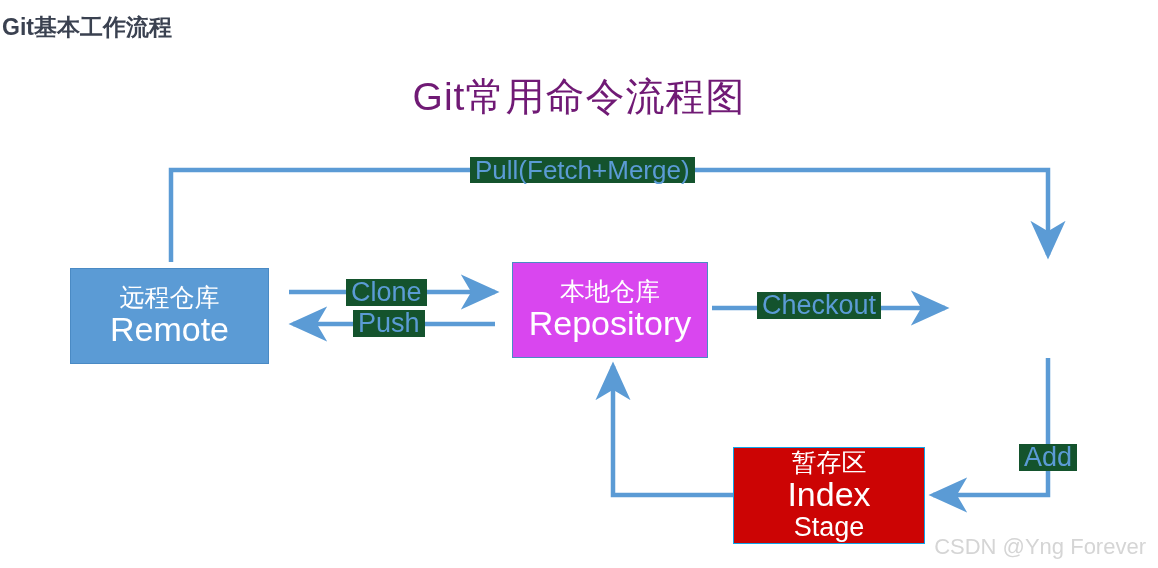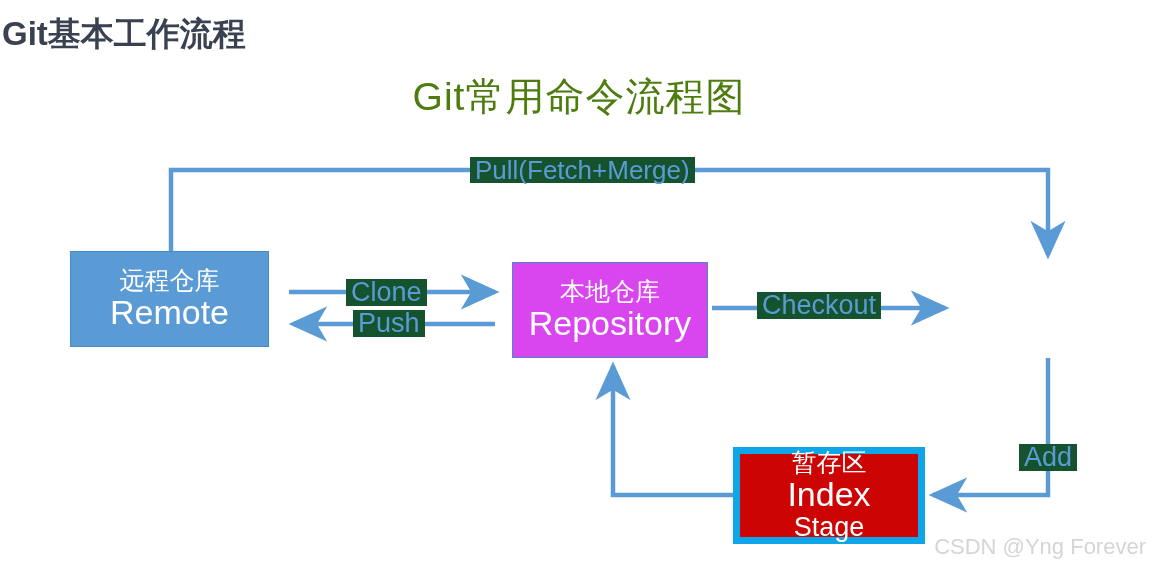--- a/index.html
+++ b/index.html
@@ -13,21 +13,21 @@
     position: relative;
     overflow: hidden;
     font-family: "Liberation Sans", "DejaVu Sans", sans-serif;
   }
 
   
   #page-title {
     position: absolute;
     left: 2px;
     top: 12px;
-    font-size: 33px;
+    font-size: 23px;
     font-weight: bold;
     color: #3a4150;
     letter-spacing: 0px;
     white-space: nowrap;
   }
 
   
   #diagram {
     position: absolute;
     left: 0;
@@ -35,21 +35,21 @@
     width: 1158px;
     height: 516px;
   }
   #diagram-title {
     position: absolute;
     left: 0;
     top: 18px;
     width: 1158px;
     text-align: center;
     font-size: 39px;
-    color: #4d7c0f;
+    color: #701a75;
     letter-spacing: 1px;
     white-space: nowrap;
   }
 
   
   #wires {
     position: absolute;
     left: 0;
     top: 0;
     width: 1158px;
@@ -66,42 +66,42 @@
     justify-content: center;
     color: #ffffff;
     line-height: 1.08;
     text-align: center;
   }
   .node .cn { font-size: 25px; }
   .node .en { font-size: 34px; }
   .node .en2 { font-size: 27px; }
 
   .node-remote {
-    left: 70px;  top: 199px;
+    left: 70px;  top: 216px;
     width: 199px; height: 96px;
     background: #5B9BD5;
     border: 1px solid #4a8ac4;
   }
   .node-repository {
     left: 512px; top: 210px;
     width: 196px; height: 96px;
     background: #d946ef;
     border: 1px solid #4a8ac4;
   }
   .node-workspace {
     left: 953px; top: 210px;
     width: 190px; height: 96px;
     background: #00AE4D;
     border: 1px solid #5B9BD5;
   }
   .node-index {
     left: 733px; top: 395px;
     width: 192px; height: 97px;
     background: #CC0404;
-    border: 7px solid #0ea5e9;
+    border: 1px solid #0ea5e9;
   }
 
   
   .edge-label {
     position: absolute;
     color: #5B9BD5;
     font-size: 27px;
     white-space: nowrap;
     background: #14532d;
     padding: 0 5px;

